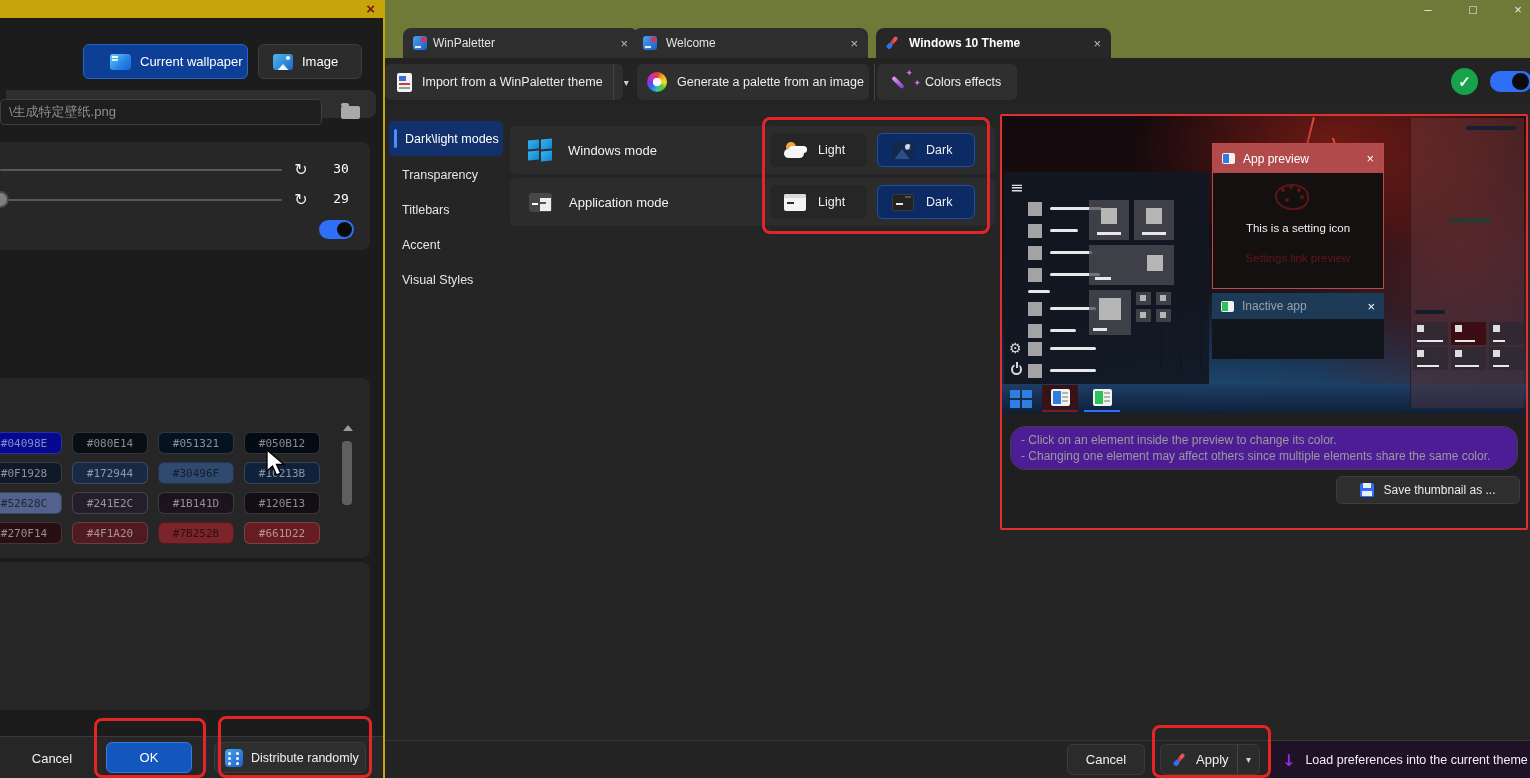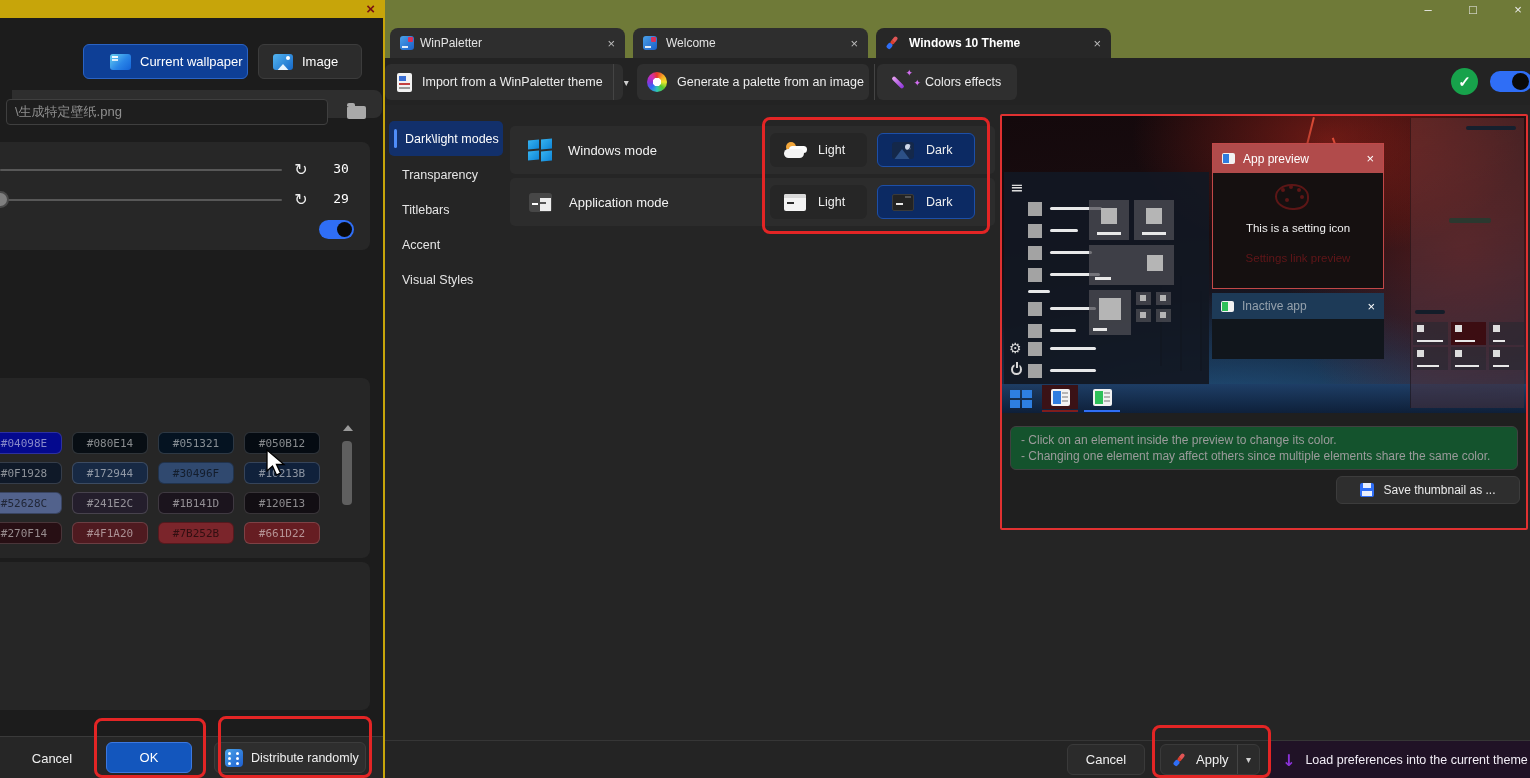--- a/index.html
+++ b/index.html
@@ -14,21 +14,21 @@
   #lw-titlebar{left:0;top:0;width:100%;height:18px;background:#c7a50a;}
   #lw-close{right:8px;top:0px;color:#7a1212;font-size:15px;font-weight:bold;cursor:default;line-height:18px;}
   #lw-src-current{left:83px;top:44px;width:165px;height:35px;background:#0e3f96;border:1px solid #2a63c4;border-radius:6px;display:flex;align-items:center;gap:9px;padding-left:26px;}
   #lw-src-image{left:258px;top:44px;width:104px;height:35px;background:#2c2c2c;border:1px solid #3c3c3c;border-radius:6px;display:flex;align-items:center;gap:9px;padding-left:14px;}
   .src-label{color:#fff;font-size:13px;}
   .wallp-ic{width:21px;height:16px;border-radius:3px;background:linear-gradient(135deg,#67d1f0 0%,#2a86e8 55%,#1363d8 100%);position:relative;}
   .wallp-ic::before{content:"";position:absolute;left:2px;top:2px;width:6px;height:2px;background:rgba(255,255,255,.9);box-shadow:0 3px 0 rgba(255,255,255,.8);}
   .image-ic{width:20px;height:16px;border-radius:3px;background:linear-gradient(135deg,#53b5f0,#1668c8);position:relative;overflow:hidden;}
   .image-ic::before{content:"";position:absolute;left:2px;bottom:-3px;border-left:8px solid transparent;border-right:8px solid transparent;border-bottom:9px solid #e9f4fd;}
   .image-ic::after{content:"";position:absolute;right:3px;top:2px;width:4px;height:4px;border-radius:50%;background:#fff;}
-  #lw-field-wrap{left:12px;top:90px;width:370px;height:28px;background:#2e2e2e;border-radius:0 8px 8px 0;padding-left:31px;}
+  #lw-field-wrap{left:6px;top:90px;width:370px;height:28px;background:#2e2e2e;border-radius:0 8px 8px 0;padding-left:31px;}
   #lw-input{left:-6px;top:9px;width:322px;height:26px;background:#1e1e1e;border:1px solid #3f3f3f;border-radius:4px;color:#8f8f8f;font-size:13px;padding:0 8px;outline:none;}
   #lw-folder{left:326px;top:8px;width:36px;height:28px;background:transparent;border:none;display:flex;align-items:center;justify-content:center;cursor:pointer;}
   .folder-ic{width:19px;height:13px;background:#a9a9a9;border-radius:2px;position:relative;}
   .folder-ic::before{content:"";position:absolute;left:0;top:-3px;width:8px;height:3px;background:#a9a9a9;border-radius:2px 2px 0 0;}
   #lw-sliders{left:0;top:142px;width:370px;height:108px;background:#272727;border-radius:0 8px 8px 0;}
   .track{position:absolute;height:2px;background:#585858;border-radius:2px;left:0;right:88px;}
   .refresh{position:absolute;right:60px;color:#ececec;font-size:16px;width:18px;text-align:center;cursor:pointer;}
   .slider-val{position:absolute;right:14px;color:#fff;font-size:13px;width:30px;text-align:center;}
   #s2-knob{left:-8px;top:49px;width:17px;height:17px;border-radius:50%;background:#7f7f7f;border:2px solid #4a4a4a;}
   .toggle{border-radius:10px;background:#2f6ef6;position:absolute;cursor:pointer;}
@@ -154,21 +154,21 @@
   .ac-tile u{position:absolute;left:4px;bottom:3px;height:2px;background:#e8e8e8;}
   #taskbar{left:0;top:268px;width:524px;height:29px;background:linear-gradient(rgba(30,62,102,.95),rgba(13,30,55,.95));}
   #tb-start{left:8px;top:6px;width:22px;height:18px;cursor:pointer;}
   #tb-start i{position:absolute;width:10px;height:8px;background:#2e7fe0;}
   .tb-appic{position:absolute;top:1px;width:36px;height:24px;display:flex;align-items:center;justify-content:center;cursor:pointer;}
   .tb-doc{width:19px;height:17px;background:#f2f2f2;border-radius:2px;position:relative;}
   .tb-doc::before{content:"";position:absolute;left:2px;top:2px;width:8px;height:13px;background:#2f7de0;}
   .tb-doc.green::before{background:#2ec05a;}
   .tb-doc::after{content:"";position:absolute;right:2px;top:3px;width:6px;height:2px;background:#b5b5b5;box-shadow:0 4px 0 #b5b5b5,0 8px 0 #b5b5b5;}
   .tb-underline{position:absolute;top:26px;height:2px;width:36px;}
-  #hint-box{left:8px;top:310px;width:508px;height:44px;background:#14532d;border:1px solid #404040;border-radius:6px;padding:5px 10px;}
+  #hint-box{left:8px;top:310px;width:508px;height:44px;background:#4c1d95;border:1px solid #404040;border-radius:15px;padding:5px 10px;}
   .hint-line{color:#9b9b9b;font-size:12px;line-height:16px;white-space:nowrap;}
   #save-thumb{left:334px;top:360px;width:184px;height:28px;background:#2e2e2e;border:1px solid #3c3c3c;border-radius:6px;color:#eaeaea;font-size:12px;display:flex;align-items:center;justify-content:center;gap:9px;cursor:pointer;}
   .floppy-ic{width:14px;height:14px;border-radius:2px;background:#2f6ef6;position:relative;flex:none;}
   .floppy-ic::before{content:"";position:absolute;left:3px;top:0;width:8px;height:5px;background:#e8eefc;}
   .floppy-ic::after{content:"";position:absolute;left:2px;bottom:1px;width:10px;height:5px;background:#e8eefc;}
   #mw-footer{left:0;top:740px;width:100%;height:38px;background:#242424;border-top:1px solid #363636;}
   #mw-cancel{left:682px;top:3px;width:78px;height:31px;background:#2b2b2b;border:1px solid #3a3a3a;border-radius:6px;color:#f0f0f0;font-size:13px;cursor:pointer;}
   #mw-apply{left:775px;top:3px;width:100px;height:31px;background:#2b2b2b;border:1px solid #3a3a3a;border-radius:6px;display:flex;align-items:center;cursor:pointer;padding-left:12px;}
   #mw-apply .ap-label{color:#f0f0f0;font-size:13px;margin-left:9px;flex:1;}
   #mw-apply .tb-caret{padding:0 8px;margin-left:4px;}
@@ -254,21 +254,21 @@
       <span>Distribute randomly</span>
     </div>
   </div>
 </div>
 
 <div id="main-win" class="abs">
   <div id="mw-olive" class="abs">
     <span class="win-ctrl" style="left:1032px;">–</span>
     <span class="win-ctrl" style="left:1077px;">□</span>
     <span class="win-ctrl" style="left:1122px;">×</span>
-    <div class="tab" style="left:5px;gap:6px;">
+    <div class="tab" style="left:18px;gap:6px;">
       <span class="wp-logo"></span>
       <span class="tab-label">WinPaletter</span>
       <span class="tab-close">×</span>
     </div>
     <div class="tab" style="left:248px;">
       <span class="wp-logo"></span>
       <span class="tab-label">Welcome</span>
       <span class="tab-close">×</span>
     </div>
     <div class="tab active" style="left:491px;">

